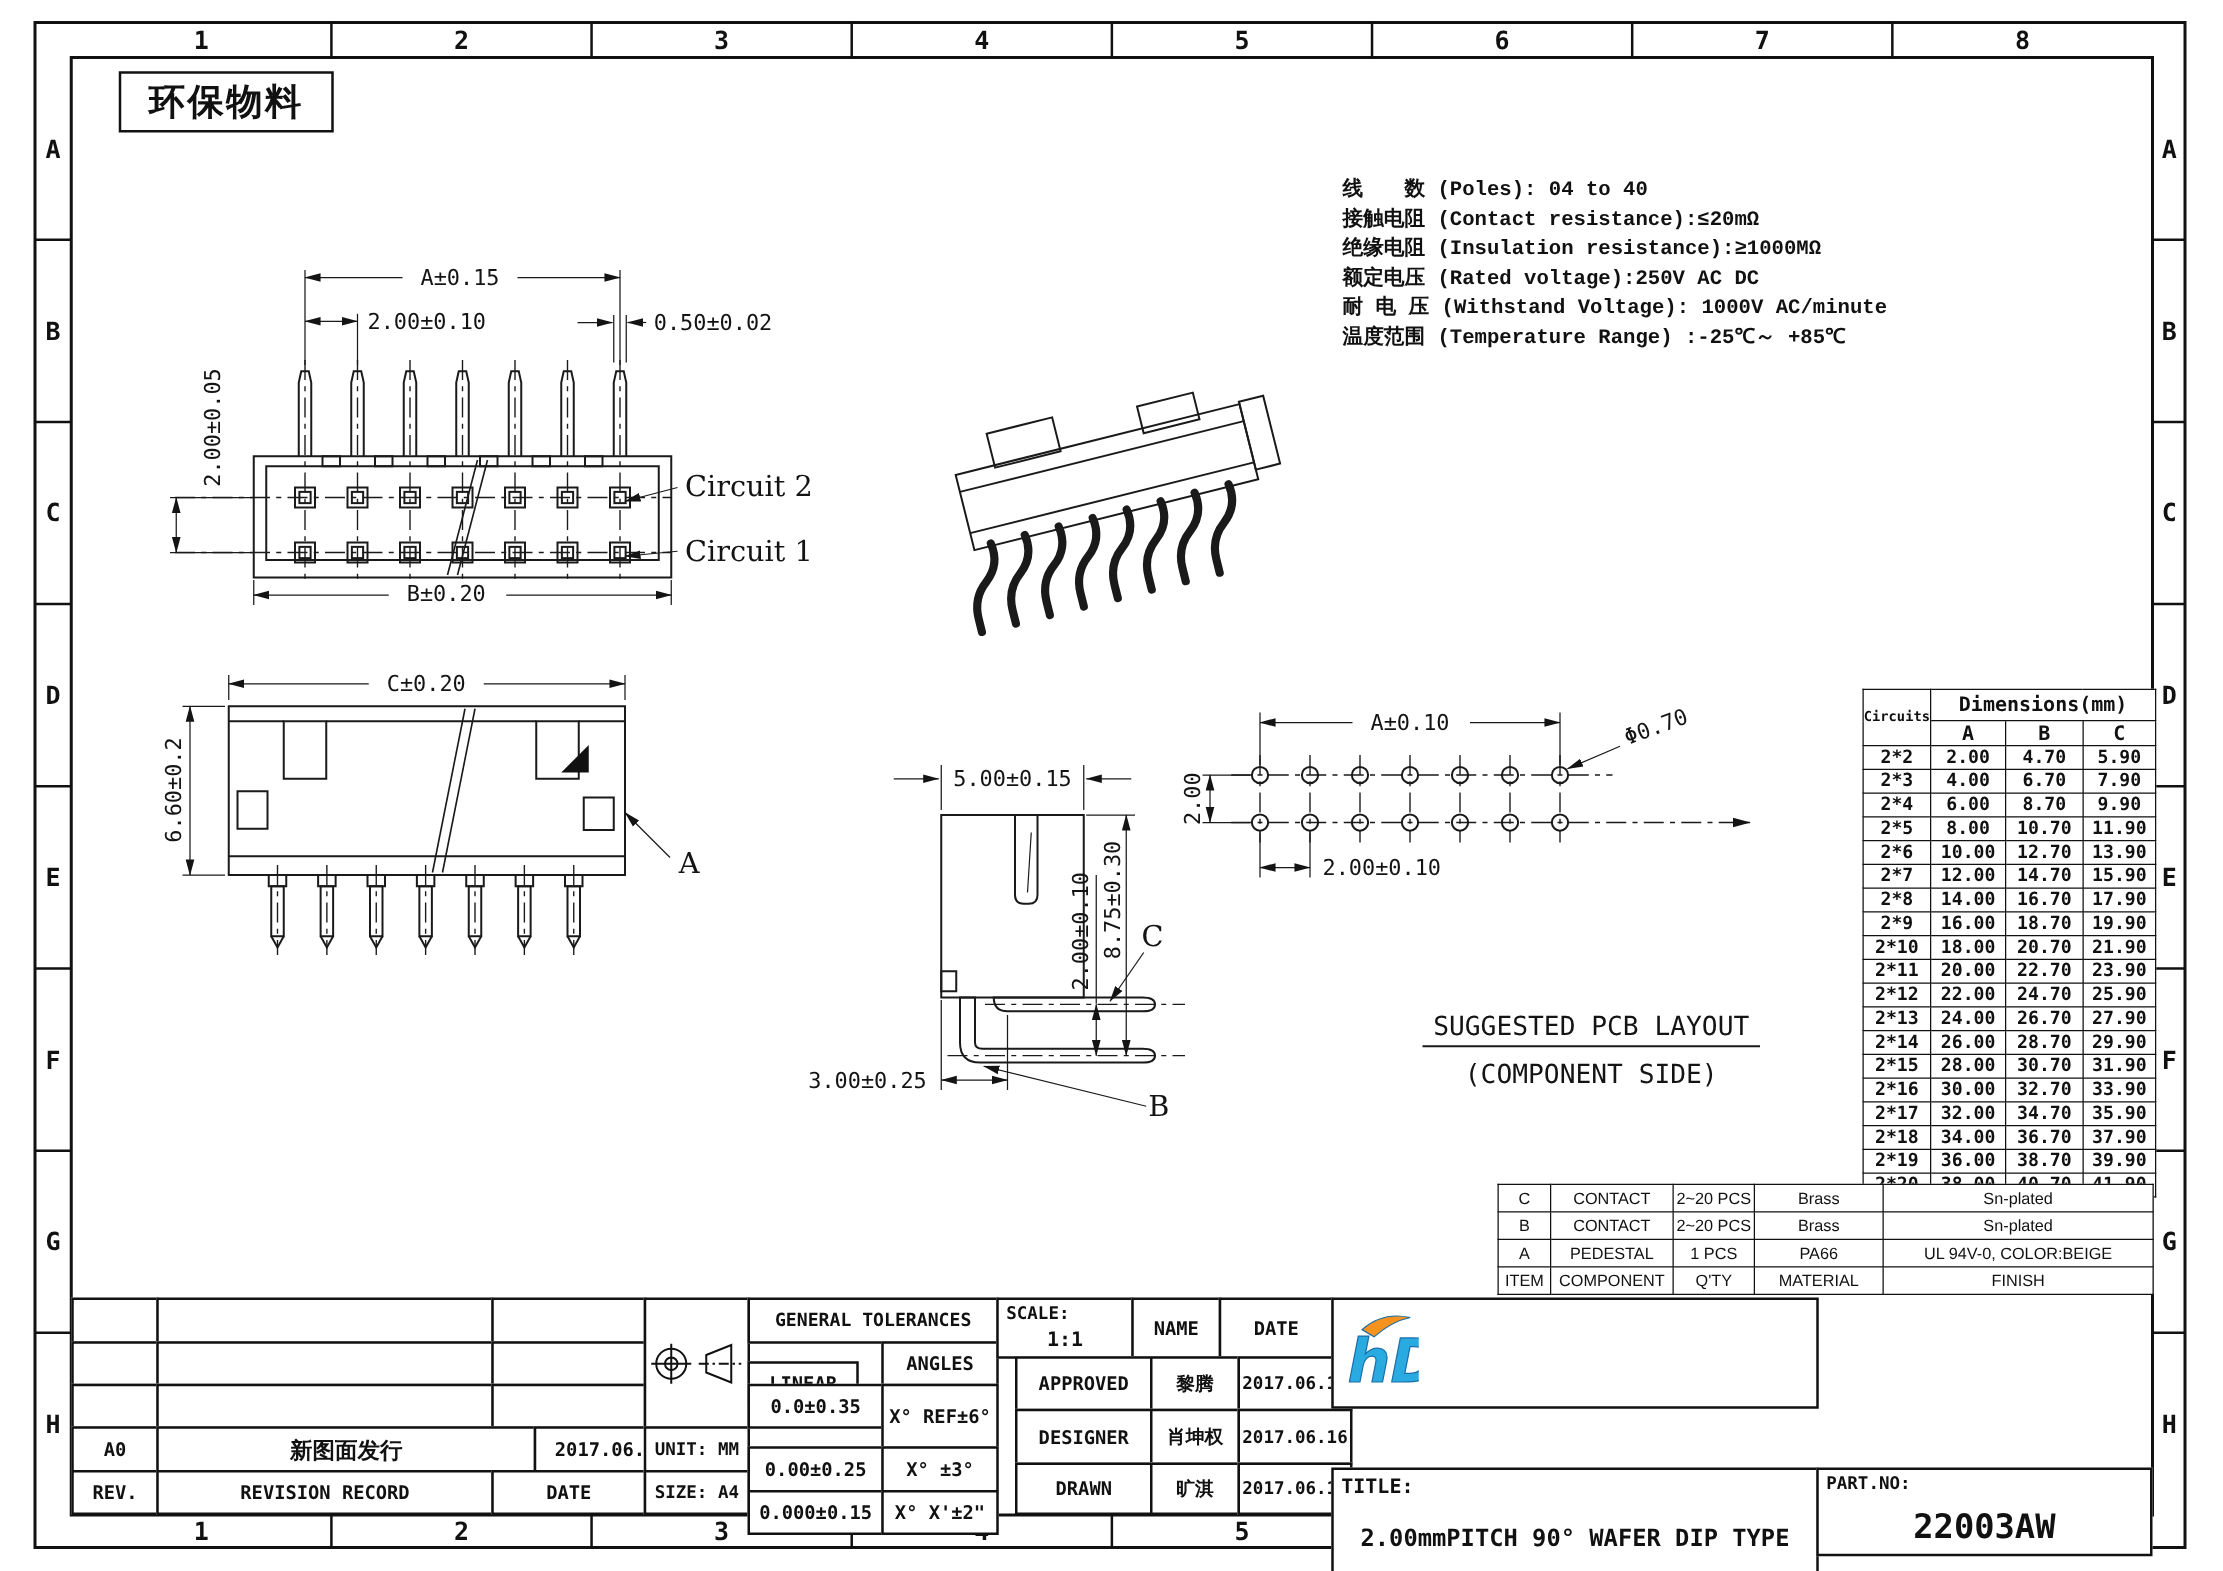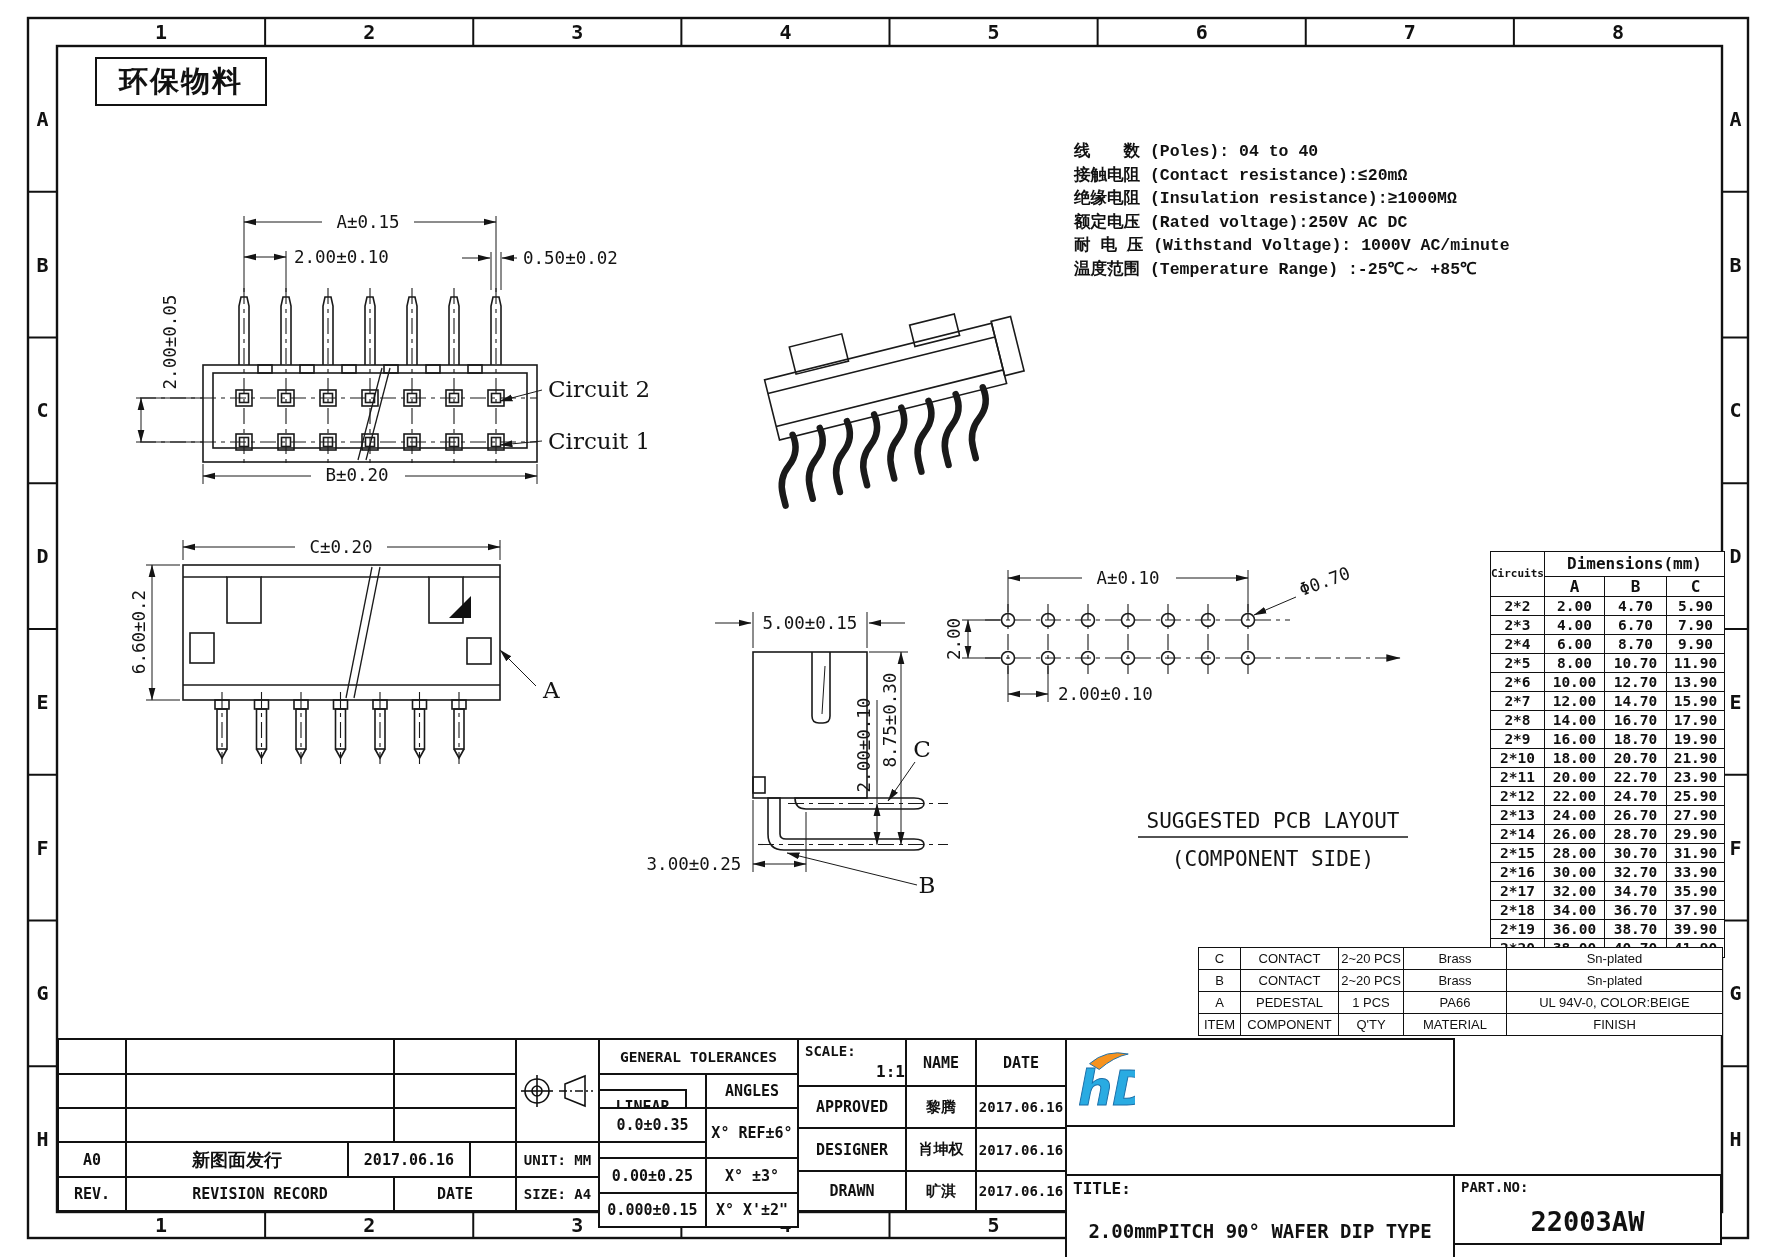--- a/index.html
+++ b/index.html
@@ -578,21 +578,21 @@
         <div class="tcell" style="width: 270px; height: 36px;"></div>
         <div class="tcell" style="width: 124px; height: 36px;"></div>
       </div>
       <div class="trow">
         <div class="tcell" style="width: 70px; height: 36px;"></div>
         <div class="tcell" style="width: 270px; height: 36px;"></div>
         <div class="tcell" style="width: 124px; height: 36px;"></div>
       </div>
       <div class="trow">
         <div class="tcell" style="width: 70px; height: 37px;">A0</div>
-        <div class="tcell cjk" style="width: 224px; height: 37px; font-size: 18px;">新图面发行</div>
+        <div class="tcell cjk" style="width: 304px; height: 37px; font-size: 18px;">新图面发行</div>
         <div class="tcell" style="width: 124px; height: 37px;">2017.06.16</div>
       </div>
       <div class="trow">
         <div class="tcell" style="width: 70px; height: 36px;">REV.</div>
         <div class="tcell" style="width: 270px; height: 36px;">REVISION RECORD</div>
         <div class="tcell" style="width: 124px; height: 36px;">DATE</div>
       </div>
     </div>
 
   <div class="tc" style="left:515px;top:1038px;width:85px;height:105px;">
@@ -623,25 +623,25 @@
         <div class="tcell" style="width: 94px; height: 37px;">X° ±3°</div>
       </div>
       <div class="trow">
         <div class="tcell" style="width: 109px; height: 36px;">0.000±0.15</div>
         <div class="tcell" style="width: 94px; height: 36px;">X° X'±2"</div>
       </div>
     </div>
 
   <div class="tc lblcell" style="left:797px;top:1038px;width:110px;height:49px;">
     <span class="lbl">SCALE:</span>
-    <span class="val" style="top:22px;font-size:16px;text-align:right;">1:1</span>
+    <span class="val" style="top:22px;font-size:16px;">1:1</span>
   </div>
   <div class="tc" style="left:905px;top:1038px;width:72px;height:49px;">NAME</div>
   <div class="tc" style="left:975px;top:1038px;width:92px;height:49px;">DATE</div>
-  <div id="signoff-rows" style="position:absolute;left:797px;top:1085px;">
+  <div id="signoff-rows" style="position:absolute;left:797px;top:1085px;padding-left:15px;">
       <div class="trow">
         <div class="tcell" style="width: 110px; height: 44px;">APPROVED</div>
         <div class="tcell cjk" style="width: 72px; height: 44px;">黎腾</div>
         <div class="tcell" style="width: 92px; height: 44px; font-size: 14px;">2017.06.16</div>
       </div>
       <div class="trow">
         <div class="tcell" style="width: 110px; height: 45px;">DESIGNER</div>
         <div class="tcell cjk" style="width: 72px; height: 45px;">肖坤权</div>
         <div class="tcell" style="width: 92px; height: 45px; font-size: 14px;">2017.06.16</div>
       </div>

